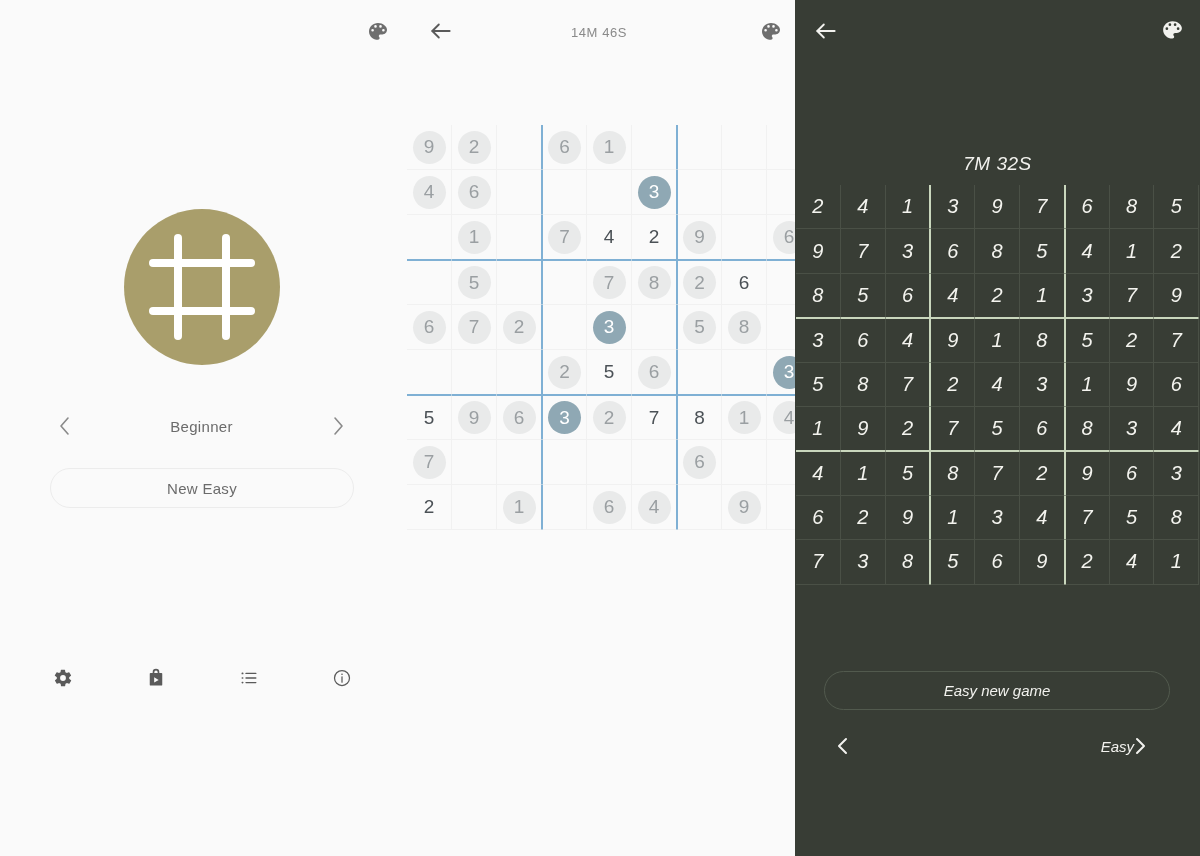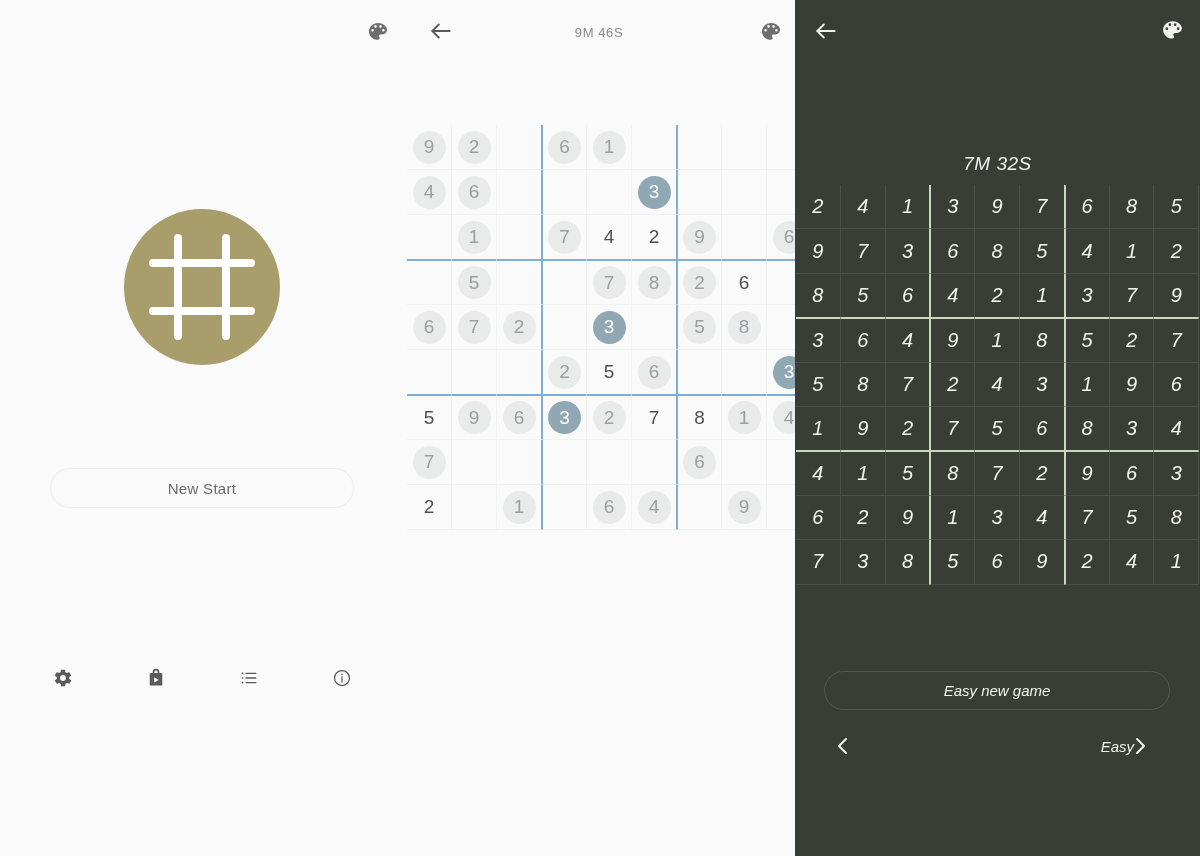--- a/index.html
+++ b/index.html
@@ -153,23 +153,36 @@
 
     <div class="logo-wrap">
       <div class="logo">
         <span class="v1"></span>
           <span class="v2"></span>
         <span class="h1"></span>
           <span class="h2"></span>
       </div>
     </div>
 
+    <div class="difficulty-row">
+      <div class="chev">
+        <svg width="14" height="22" viewBox="0 0 14 22" fill="none" stroke="#8a8a8a" stroke-width="1.6" stroke-linecap="round" stroke-linejoin="round">
+            <polyline points="11,3 4,11 11,19"></polyline>
+          </svg>
+      </div>
+      <div class="difficulty-label">Beginner</div>
+      <div class="chev">
+        <svg width="14" height="22" viewBox="0 0 14 22" fill="none" stroke="#8a8a8a" stroke-width="1.6" stroke-linecap="round" stroke-linejoin="round">
+            <polyline points="3,3 10,11 3,19"></polyline>
+          </svg>
+      </div>
+    </div>
 
     <div class="new-game-btn">
-      <span>New Start</span>
+      <span>New Easy</span>
     </div>
 
     <div class="home-toolbar">
       <div class="ticon">
         <svg width="20" height="20" viewBox="0 0 24 24" fill="#5a5a5a">
           <path d="M19.4 13c.04-.33.06-.66.06-1s-.02-.67-.06-1l2.1-1.6a.5.5 0 0 0 .12-.64l-2-3.46a.5.5 0 0 0-.6-.22l-2.5 1a7.3 7.3 0 0 0-1.72-1l-.38-2.65a.5.5 0 0 0-.5-.43h-4a.5.5 0 0 0-.5.43l-.38 2.65c-.62.25-1.2.59-1.72 1l-2.5-1a.5.5 0 0 0-.6.22l-2 3.46a.5.5 0 0 0 .12.64L4.6 11c-.04.33-.06.66-.06 1s.02.67.06 1l-2.1 1.6a.5.5 0 0 0-.12.64l2 3.46c.12.22.38.3.6.22l2.5-1c.52.41 1.1.75 1.72 1l.38 2.65c.04.25.25.43.5.43h4c.25 0 .46-.18.5-.43l.38-2.65c.62-.25 1.2-.59 1.72-1l2.5 1c.22.08.48 0 .6-.22l2-3.46a.5.5 0 0 0-.12-.64L19.4 13zM12 15.5A3.5 3.5 0 1 1 12 8.5a3.5 3.5 0 0 1 0 7z"></path>
         </svg>
       </div>
       <div class="ticon">
         <svg width="20" height="20" viewBox="0 0 24 24" fill="#5a5a5a">
@@ -192,21 +205,21 @@
           <line x1="12" y1="10.5" x2="12" y2="17" stroke-linecap="round"></line>
           <circle cx="12" cy="7.5" r="1" fill="#5a5a5a" stroke="none"></circle>
         </svg>
       </div>
     </div>
   </div>
 
   <div class="panel-light">
 
     <div class="topbar-light">
-      <div class="tb-timer">9M 46S</div>
+      <div class="tb-timer">14M 46S</div>
       <div class="tb-back">
         <svg width="26" height="26" viewBox="0 0 24 24" fill="none" stroke="#5a5a5a" stroke-width="1.7" stroke-linecap="round" stroke-linejoin="round">
           <line x1="20" y1="12" x2="4" y2="12"></line>
             <polyline points="10,6 4,12 10,18"></polyline>
         </svg>
       </div>
       <div class="tb-palette">
         <svg width="24" height="24" viewBox="0 0 24 24" fill="#6e6e6e">
           <path d="M12 3C7 3 3 6.8 3 11.4c0 4.6 4 8.3 9 8.3.9 0 1.6-.7 1.6-1.6 0-.4-.2-.8-.4-1.1-.3-.3-.4-.6-.4-1 0-.9.7-1.6 1.6-1.6h1.9c2.6 0 4.7-2.1 4.7-4.7C21 6.5 17 3 12 3zM6.6 11.5a1.3 1.3 0 1 1 0-2.6 1.3 1.3 0 0 1 0 2.6zm2.9-3.8a1.3 1.3 0 1 1 0-2.6 1.3 1.3 0 0 1 0 2.6zm5 0a1.3 1.3 0 1 1 0-2.6 1.3 1.3 0 0 1 0 2.6zm2.9 3.8a1.3 1.3 0 1 1 0-2.6 1.3 1.3 0 0 1 0 2.6z"></path>
         </svg>

